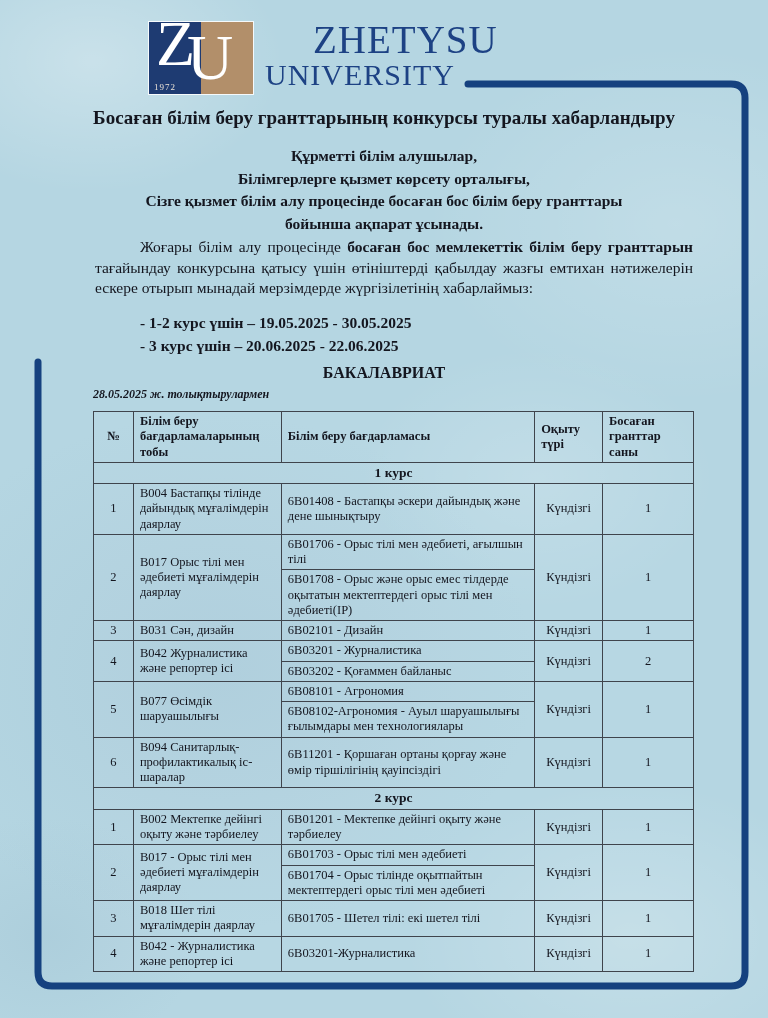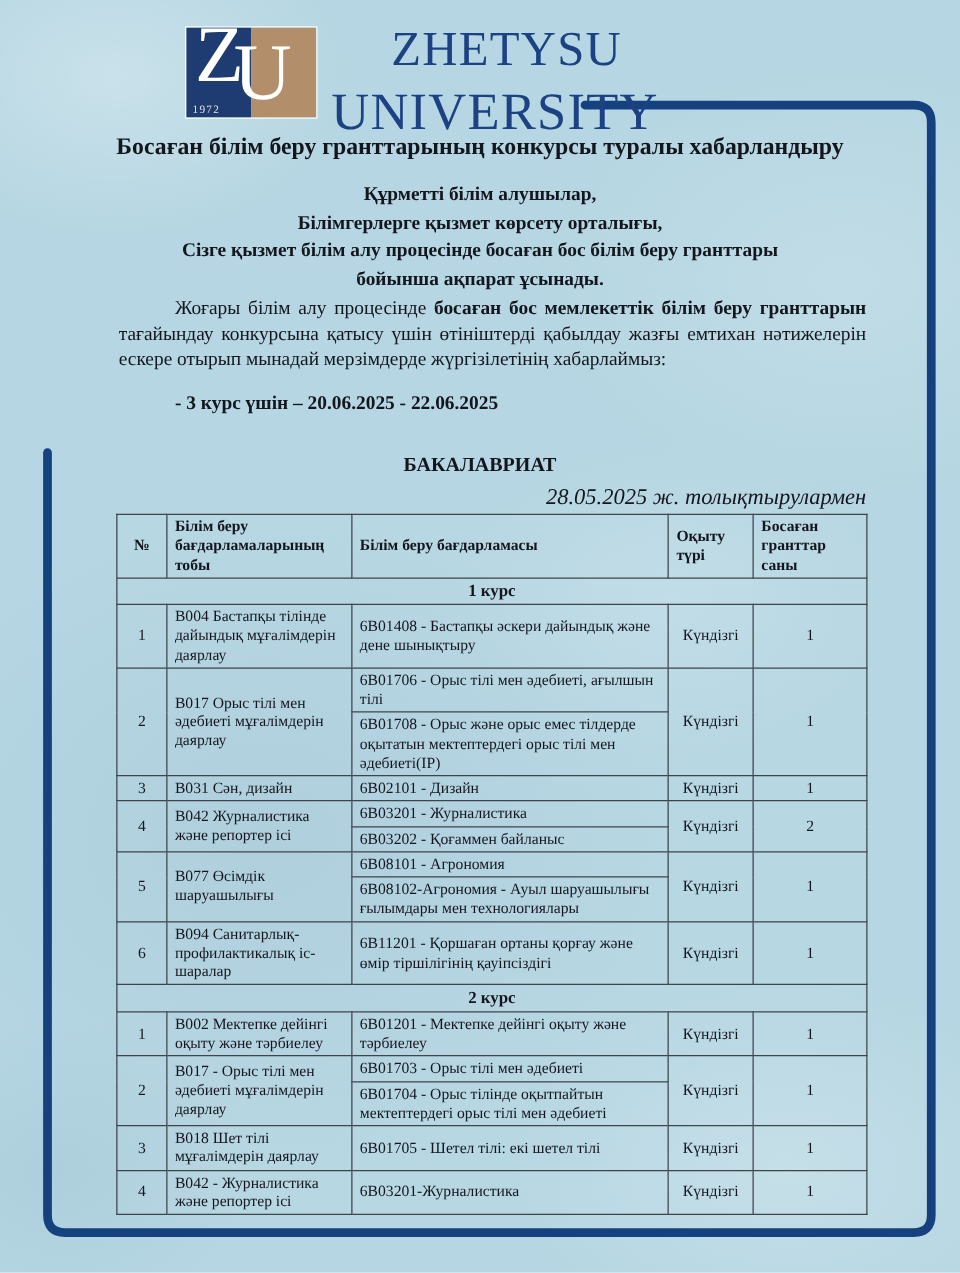--- a/index.html
+++ b/index.html
@@ -33,21 +33,21 @@
     position:absolute; left:7px; top:-10px; font-size:64px; line-height:1;
     color:#ffffff; font-weight:400;
   }
   .logo-u {
     position:absolute; left:38px; top:4px; font-size:64px; line-height:1;
     color:#ffffff; font-weight:400;
   }
   .logo-year { position:absolute; left:5px; bottom:2px; font-size:9px; color:#ece4d8; letter-spacing:1px; }
   .logo-name { margin-left:12px; color:#1d4284; }
   .logo-name-1 { font-size:39px; line-height:36px; letter-spacing:1px;margin-left:48px; }
-  .logo-name-2 { font-size:42px; line-height:33px; letter-spacing:1px;margin-top:16px; }
+  .logo-name-2 { font-size:30px; line-height:33px; letter-spacing:1px; }
 
   
   .doc-title {
     position:absolute; top:107px; left:60px; width:648px;
     text-align:center; font-weight:bold; font-size:19px;
   }
   .intro {
     position:absolute; top:145px; left:60px; width:648px;
     text-align:center; font-weight:bold; font-size:15.5px; line-height:22.5px;
   }
@@ -58,21 +58,21 @@
   .deadlines {
     position:absolute; top:312px; left:140px;
     font-weight:bold; font-size:15.5px; line-height:22.5px;
   }
   .bachelor-title {
     position:absolute; top:364px; left:60px; width:648px;
     text-align:center; font-weight:bold; font-size:16px;
   }
   .amendment-note {
     position:absolute; top:387px; left:93px; width:600px;
-    text-align:right; font-style:italic; font-size:18px;
+    font-style:italic; font-size:12px;font-weight:bold;
   }
 
   
   .grant-table {
     position:absolute; top:411px; left:93px; width:601px;
     border-collapse:collapse; font-size:12.5px; line-height:1.22; color:#14161f;
     background:rgba(255,255,255,.04);
   }
   .grant-table th, .grant-table td {
     border:1px solid #3f444c; padding:2px 6px; vertical-align:middle;
@@ -111,20 +111,21 @@
   <div class="intro">
     <div>Құрметті білім алушылар,</div>
     <div>Білімгерлерге қызмет көрсету орталығы,</div>
     <div>Сізге қызмет білім алу процесінде босаған бос білім беру гранттары</div>
     <div>бойынша ақпарат ұсынады.</div>
   </div>
 
   <p class="para"><span>Жоғары білім алу процесінде </span><b>босаған бос мемлекеттік білім беру гранттарын</b><span> тағайындау конкурсына қатысу үшін өтініштерді қабылдау жазғы емтихан нәтижелерін ескере отырып мынадай мерзімдерде жүргізілетінің хабарлаймыз:</span></p>
 
   <div class="deadlines">
+    <div>- 1-2 курс үшін – 19.05.2025 - 30.05.2025</div>
     <div>- 3 курс үшін – 20.06.2025 - 22.06.2025</div>
   </div>
 
   <div class="bachelor-title">БАКАЛАВРИАТ</div>
 
   <div class="amendment-note">28.05.2025 ж. толықтырулармен</div>
 
   <table class="grant-table">
     <colgroup>
       <col style="width:40px">

